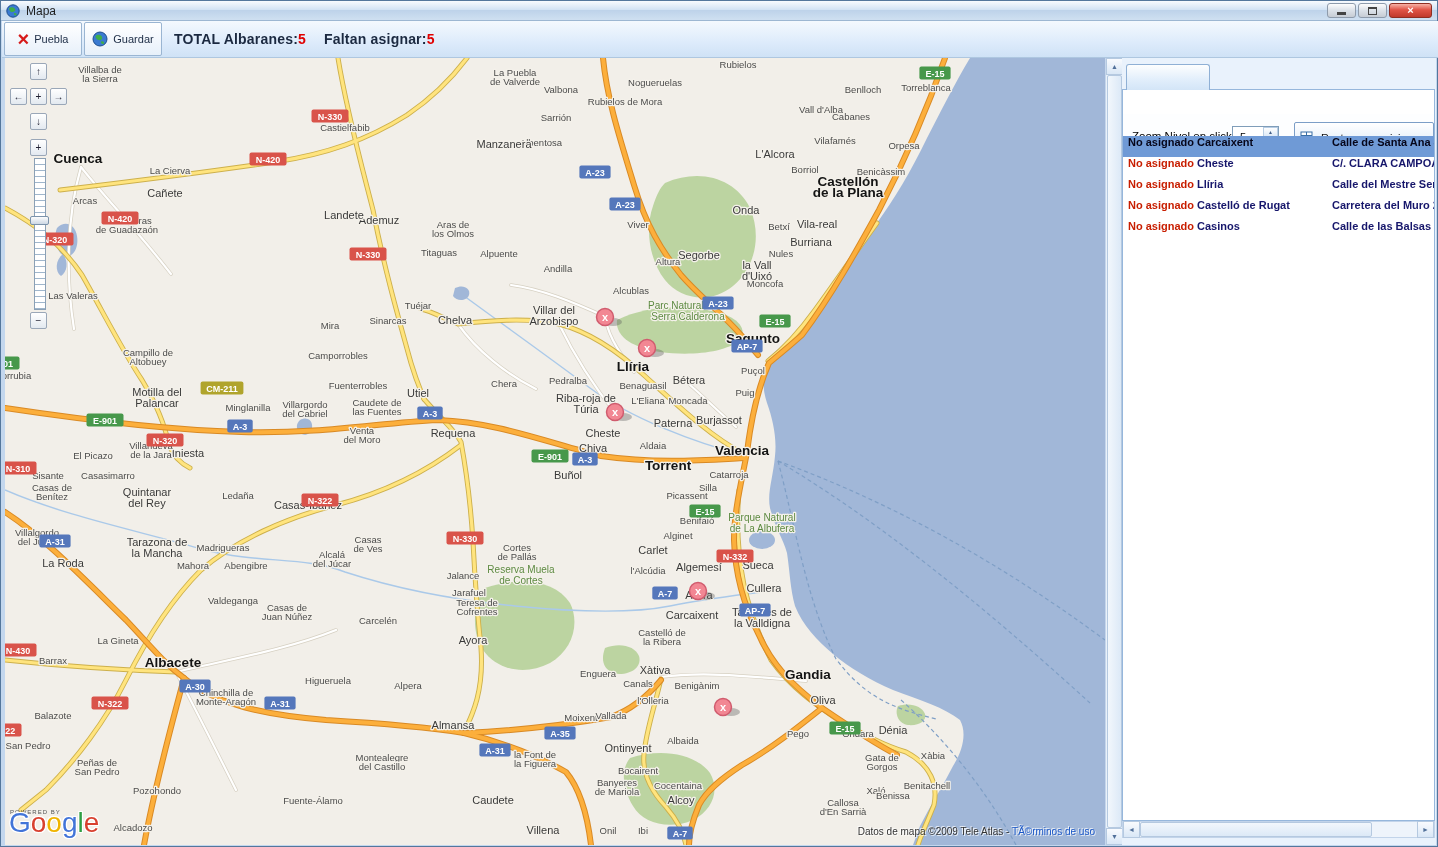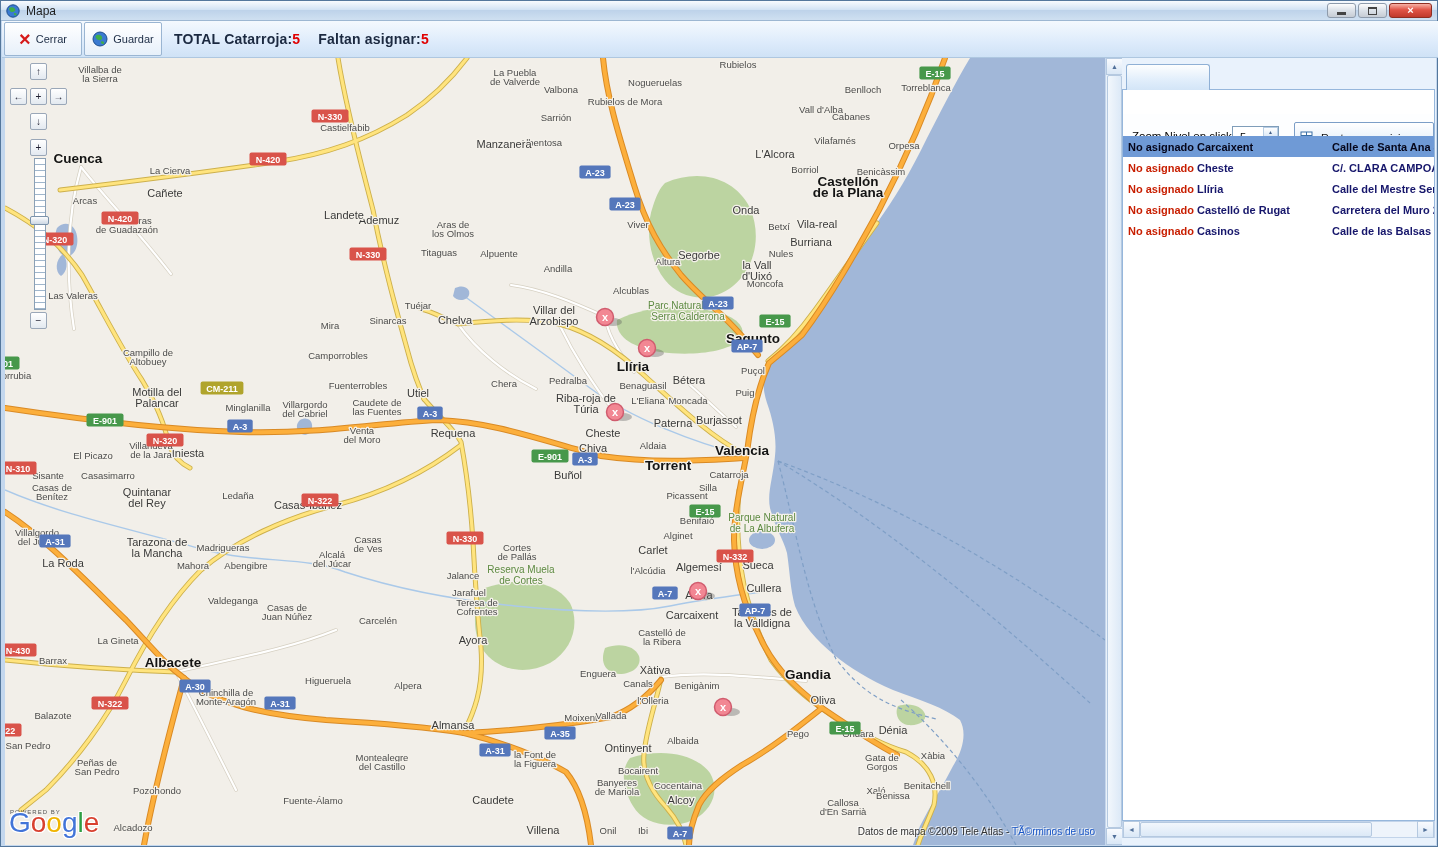--- a/index.html
+++ b/index.html
@@ -72,21 +72,21 @@
   .zoom-label{position:absolute;left:9px;top:16px;font-size:11.5px;color:#000;}
   .spinner{position:absolute;left:109px;top:12px;width:47px;height:22px;border:1px solid #7f9db9;background:#fff;display:flex;}
   .spin-val{flex:1;font-size:11px;padding:4px 0 0 7px;color:#000;}
   .spin-arrows{width:15px;display:flex;flex-direction:column;}
   .spin-up,.spin-down{flex:1;font-size:5px;display:flex;align-items:center;justify-content:center;
     background:linear-gradient(#fefefe,#dce9f7);border:1px solid #b7cde4;color:#44618a;}
   .restore-btn{position:absolute;left:171px;top:8px;width:140px;height:31px;border:1px solid #7c9ec7;border-radius:2px;
     background:linear-gradient(#ffffff,#ecf3fb 50%,#d9e7f6);display:flex;align-items:center;gap:5px;padding-left:5px;
     font-size:11px;color:#111;}
   .grid{position:absolute;left:0;top:46px;right:0;bottom:0;overflow:hidden;background:#fff;}
-  .grid-row{display:flex;height:21px;align-items:center;font-size:11px;font-weight:bold;white-space:nowrap;}
+  .grid-row{display:flex;height:21px;font-size:11px;font-weight:bold;white-space:nowrap;}
   .grid-row.selected{background:#6f9ad6;}
   .col-status{width:74px;padding-left:5px;color:#c81e00;overflow:hidden;}
   .col-city{width:135px;color:#16166b;overflow:hidden;}
   .col-address{flex:1;color:#16166b;overflow:hidden;}
   .grid-row.selected .col-status,.grid-row.selected .col-city,.grid-row.selected .col-address{color:#06061a;}
 
   
   .hscroll{position:absolute;left:0;top:763px;width:313px;height:17px;background:#eef4fb;border:1px solid #c2d4ea;}
   .hscroll .left{left:0;top:-1px;}
   .hscroll .right{right:0;top:-1px;}
@@ -116,34 +116,34 @@
         </div>
       <div class="winbtn close">
           <span>×</span>
         </div>
     </div>
   </div>
 
   <div class="toolbar">
     <div class="tbtn">
       <span class="cerrar-x">×</span>
-      <span>Cerrar</span>
+      <span>Puebla</span>
     </div>
     <div class="tbtn">
       <span style="display:flex;">
         <svg width="16" height="16" viewBox="0 0 16 16">
             <circle cx="8" cy="8" r="7" fill="#3a7ad1" stroke="#1c4e8e"></circle>
             <path d="M3.5,5 C5.5,3 9,3.5 10,6 C11,8.5 8.5,9.5 6.5,9 C4.5,8.5 3.5,7 3.5,5 Z" fill="#3fae49"></path>
             <path d="M9,10.5 C11,10 12.5,11 12,12.5 C10.5,13.8 8.5,12.5 9,10.5 Z" fill="#3fae49"></path>
           </svg>
       </span>
       <span>Guardar</span>
     </div>
     <div class="tb-text">
-      <span>TOTAL Catarroja:</span>
+      <span>TOTAL Albaranes:</span>
         <span class="tb-num">5</span>
     </div>
     <div class="tb-text" style="margin-left:18px;">
       <span>Faltan asignar:</span>
         <span class="tb-num">5</span>
     </div>
   </div>
 
   <div class="map-area">
     <svg id="map-svg" width="1100" height="787" viewBox="0 0 1100 787">

